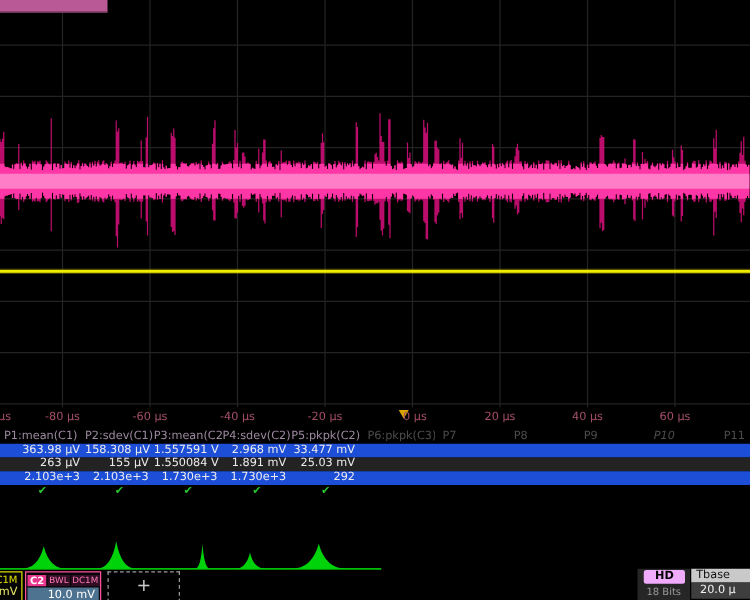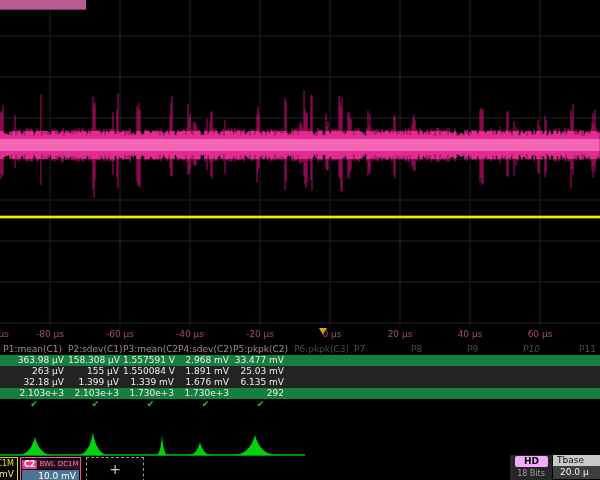--- a/index.html
+++ b/index.html
@@ -15,21 +15,21 @@
   .tlabel{position:absolute;top:4px;transform:translateX(-50%);font-size:9px;color:#a34f66;
           white-space:nowrap;}
   #trig-marker{position:absolute;left:319px;top:3px;width:0;height:0;
                border-left:4px solid transparent;border-right:4px solid transparent;
                border-top:7px solid #d9a400;}
   
   #measure-table{position:absolute;left:0;top:343px;width:600px;}
   .trow{display:flex;width:600px;height:11px;line-height:11px;font-size:9px;}
   .trow.hdr{height:12px;line-height:12px;}
   .trow.stripe{background:#232323;}
-  .trow.plain{background:#15803d;}
+  .trow.plain{background:#1d4ed8;}
   .hcell{color:#9c8aa0;text-align:right;padding-right:6px;box-sizing:border-box;
          white-space:nowrap;overflow:hidden;}
   .hcell.inactive{color:#4c4c4c;text-align:left;padding-left:6px;}
   .vcell{color:#ececec;text-align:right;padding-right:4px;box-sizing:border-box;
          white-space:nowrap;}
   .ccell{color:#27c930;text-align:center;font-size:9px;height:10px;line-height:10px;}
   
   #hist-wrap{position:absolute;left:0;top:430px;width:600px;height:27px;}
   
   #bottom-bar{position:absolute;left:0;top:457px;width:600px;height:23px;}
@@ -116,27 +116,20 @@
         <div class="vcell" style="width: 55px;">2.968 mV</div>
         <div class="vcell" style="width: 55px;">33.477 mV</div>
       </div>
       <div class="trow stripe">
         <div class="vcell" style="width: 68px;">263 µV</div>
         <div class="vcell" style="width: 55px;">155 µV</div>
         <div class="vcell" style="width: 55px;">1.550084 V</div>
         <div class="vcell" style="width: 55px;">1.891 mV</div>
         <div class="vcell" style="width: 55px;">25.03 mV</div>
       </div>
-      <div class="trow stripe">
-        <div class="vcell" style="width: 68px;">32.18 µV</div>
-        <div class="vcell" style="width: 55px;">1.399 µV</div>
-        <div class="vcell" style="width: 55px;">1.339 mV</div>
-        <div class="vcell" style="width: 55px;">1.676 mV</div>
-        <div class="vcell" style="width: 55px;">6.135 mV</div>
-      </div>
       <div class="trow plain">
         <div class="vcell" style="width: 68px;">2.103e+3</div>
         <div class="vcell" style="width: 55px;">2.103e+3</div>
         <div class="vcell" style="width: 55px;">1.730e+3</div>
         <div class="vcell" style="width: 55px;">1.730e+3</div>
         <div class="vcell" style="width: 55px;">292</div>
       </div>
       <div class="trow">
         <div class="ccell" style="width: 68px;">✔</div>
         <div class="ccell" style="width: 55px;">✔</div>

